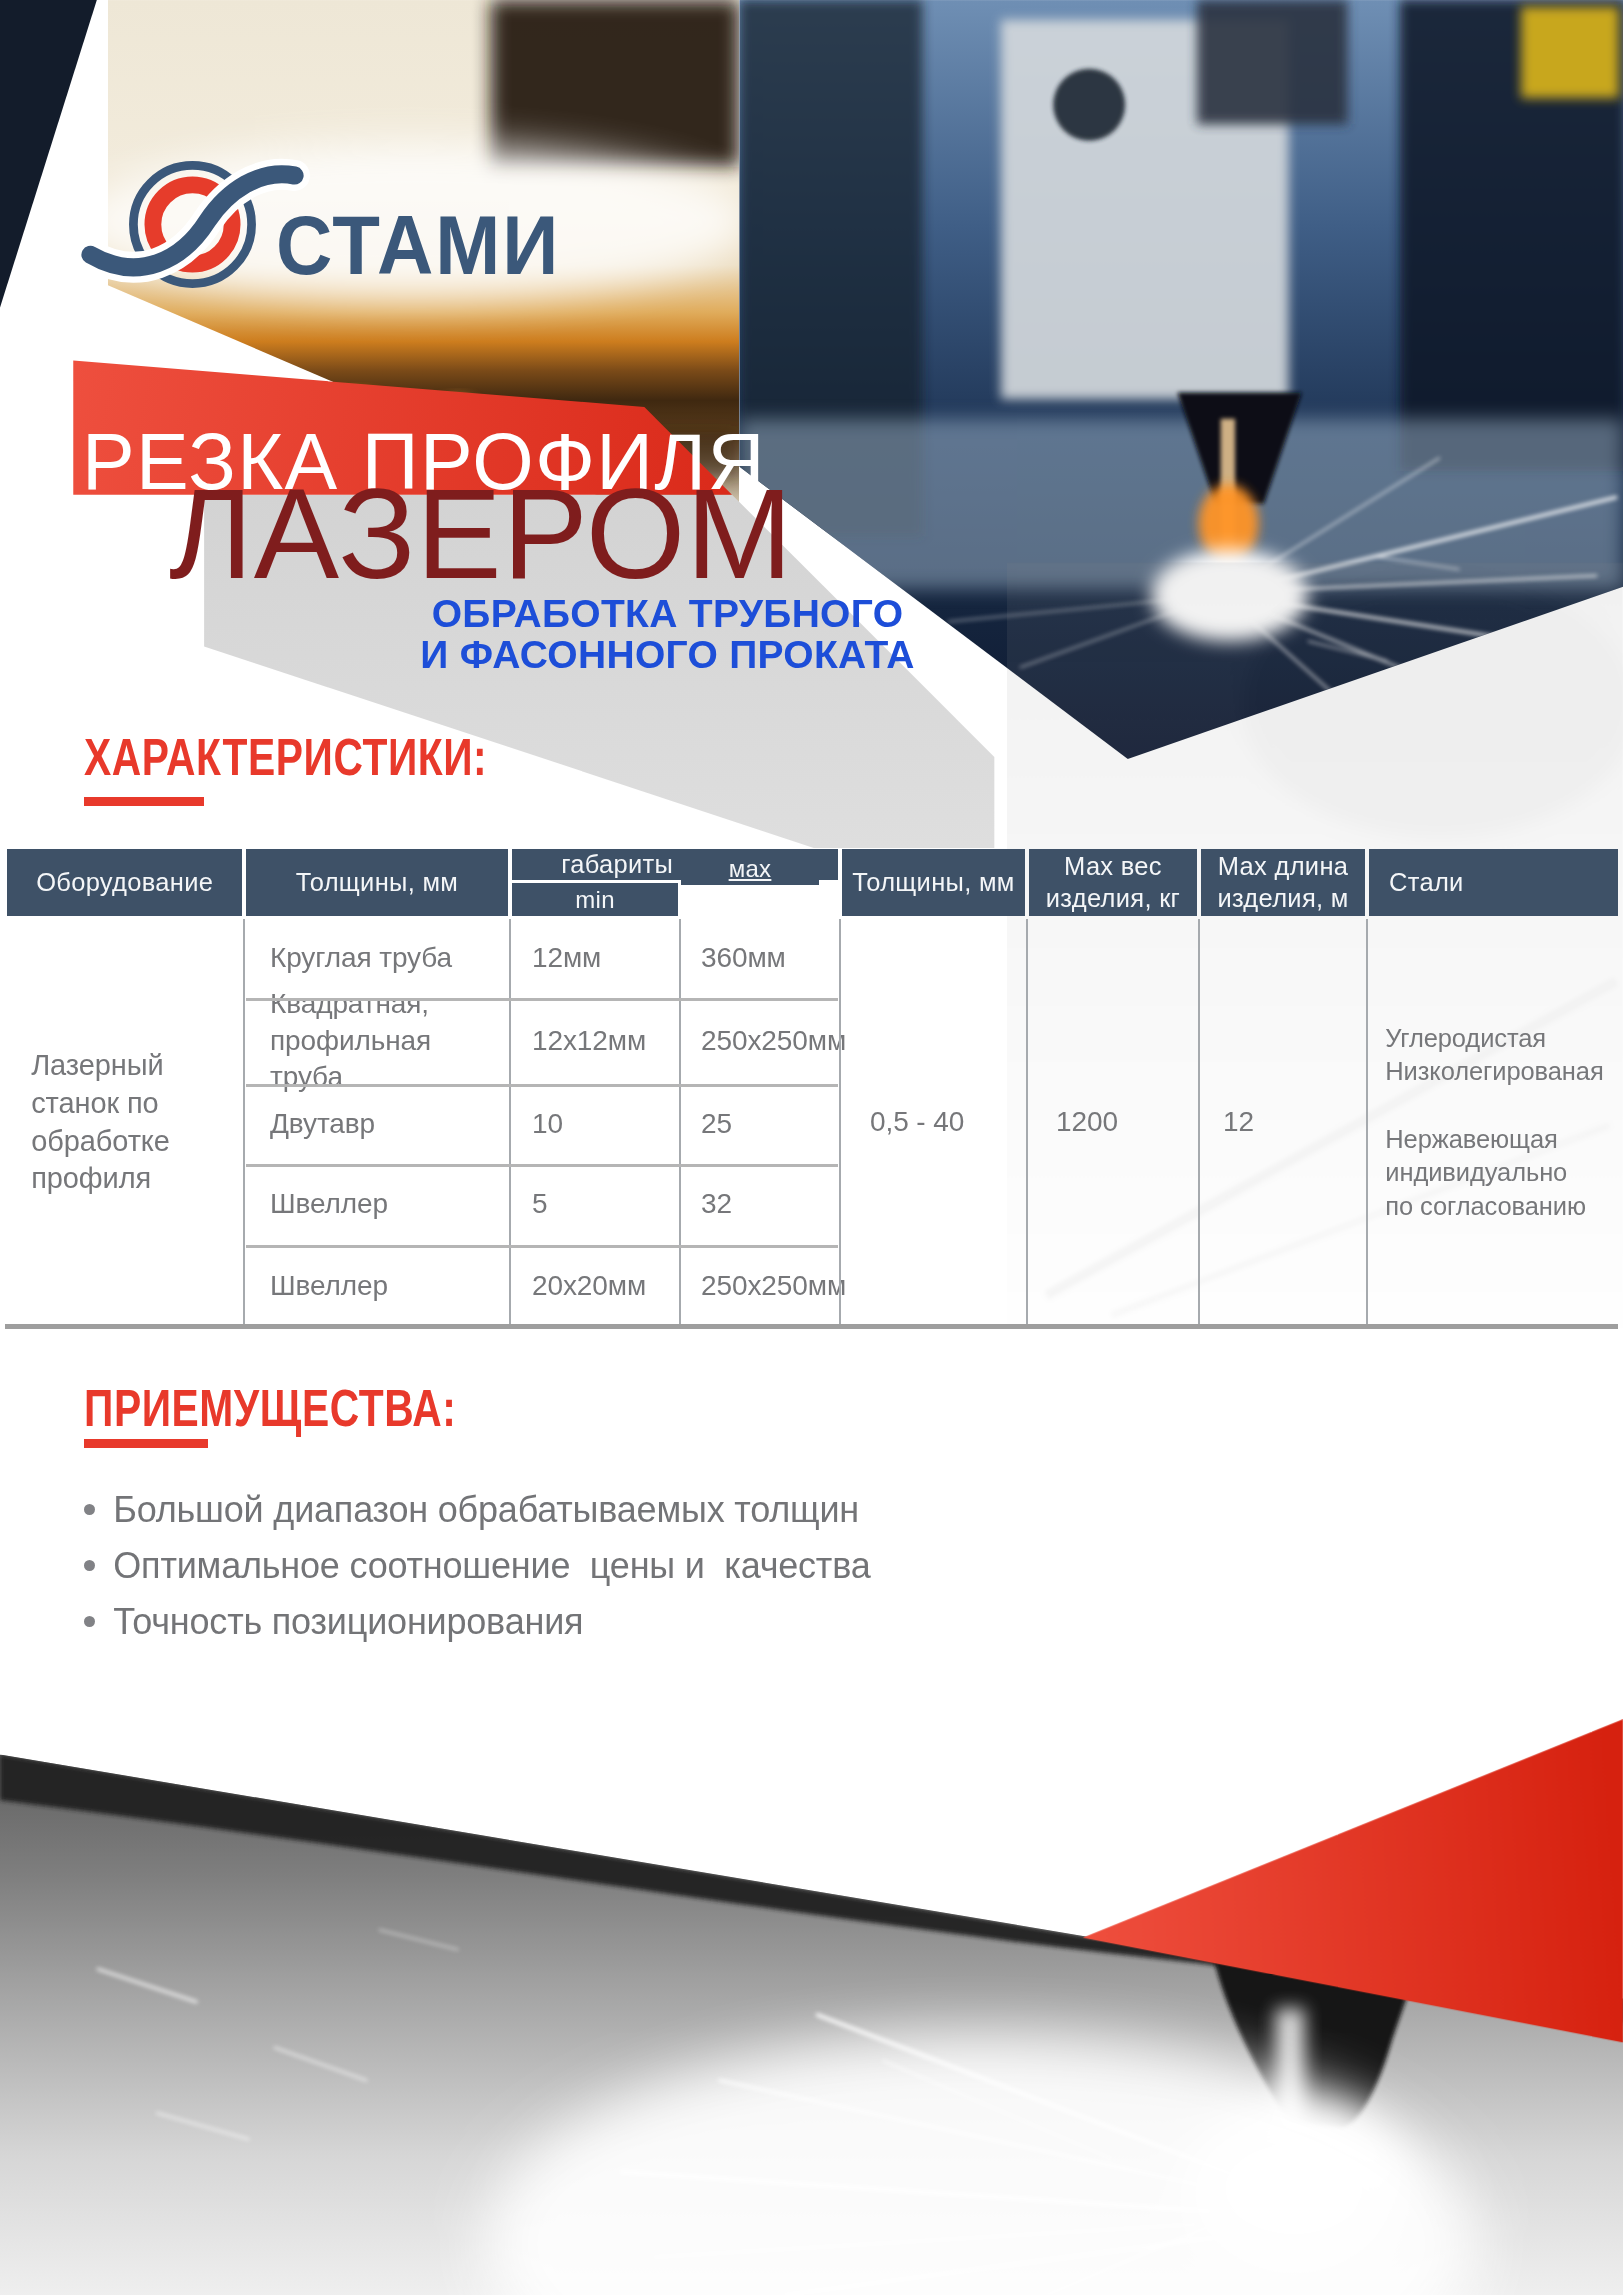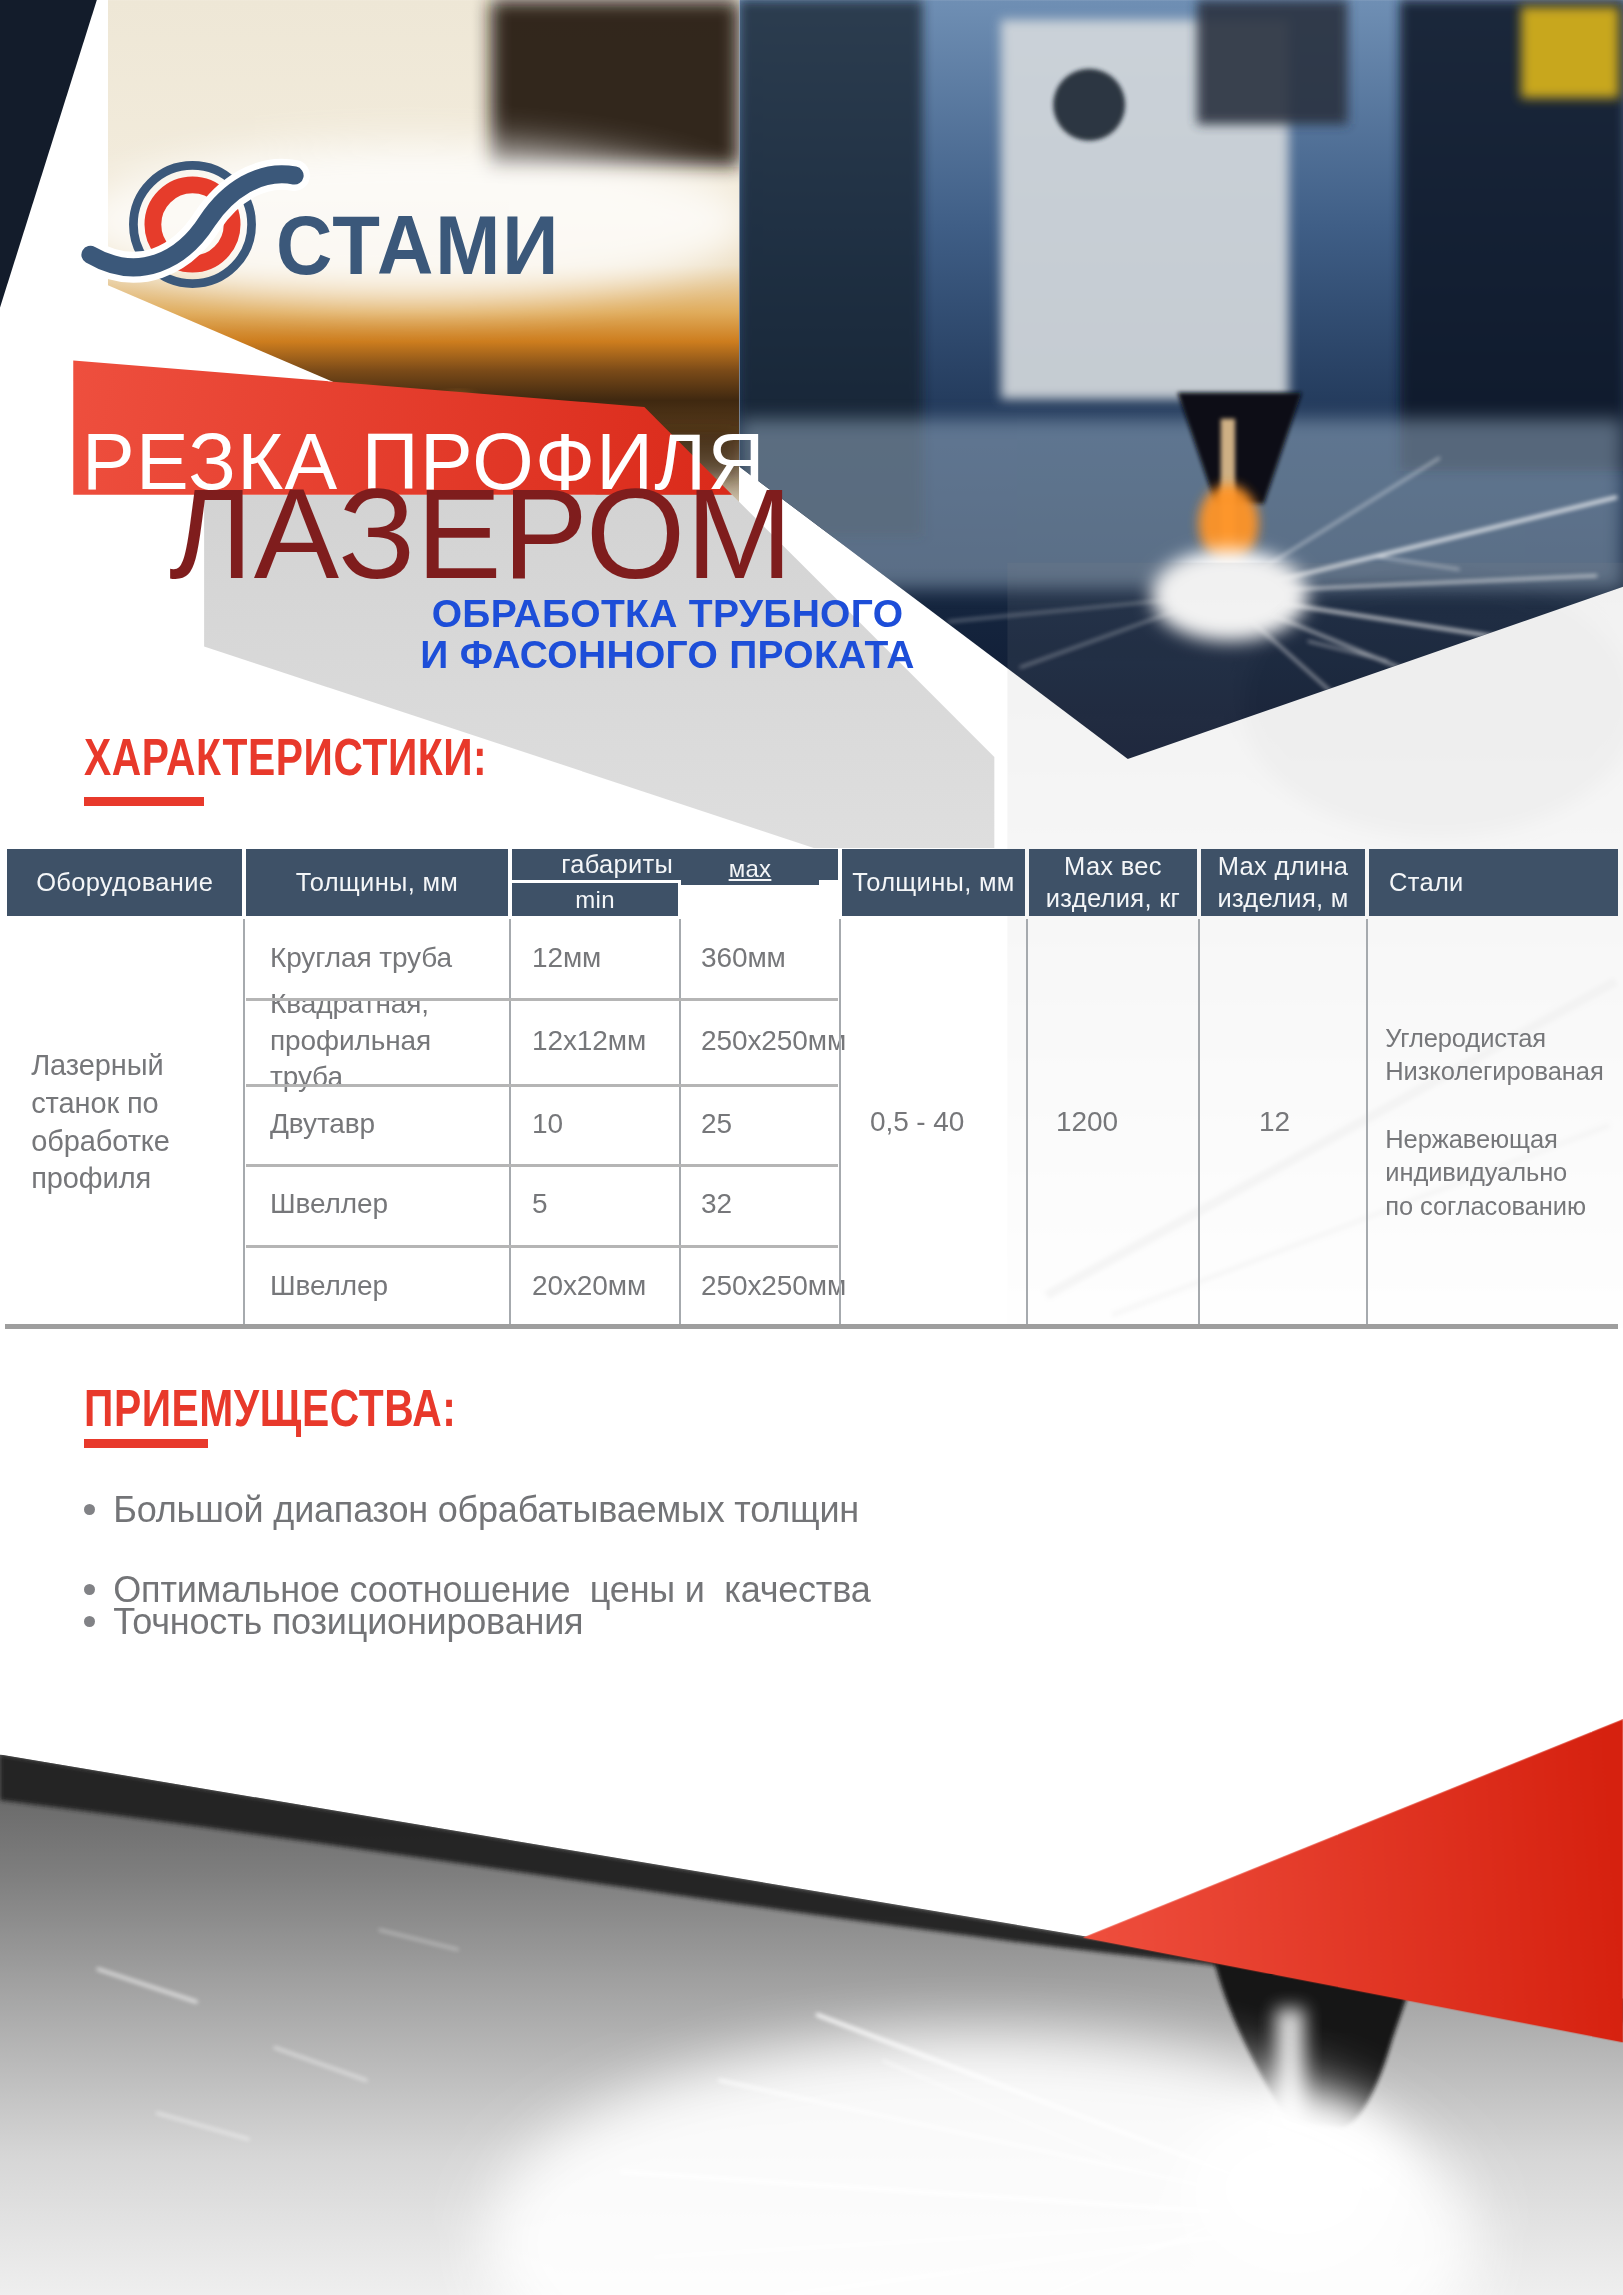--- a/index.html
+++ b/index.html
@@ -33,21 +33,21 @@
   .cB{left:510px;width:159px;padding-left:22px;}
   .cC{left:679px;width:160px;padding-left:22px;}
   .r0{top:919px;height:79px;}
   .r1{top:999px;height:84px;}
   .r2{top:1085px;height:79px;}
   .r3{top:1165px;height:79px;}
   .r4{top:1246px;height:80px;}
   .equip{left:5.2px;width:239px;top:919px;height:407px;padding-left:26px;font-size:29px;}
   .mth{left:840px;width:168px;top:919px;height:407px;padding-left:30px;}
   .mwt{left:1027px;width:172px;top:919px;height:407px;padding-left:29px;}
-  .mln{left:1199px;width:164px;top:919px;height:407px;padding-left:24px;margin-left:36px;}
+  .mln{left:1199px;width:164px;top:919px;height:407px;padding-left:24px;}
   .mst{left:1367px;width:251px;top:919px;height:407px;padding-left:18.3px;font-size:25.5px;line-height:1.32;}
   .v{top:919px;height:406px;width:2px;background:#a6aaae;}
   .hl{left:246px;width:592px;height:2.6px;background:#b5b5b5;}
   .bbar{left:5.2px;top:1324px;width:1613px;height:4.6px;background:#9e9e9e;}
   
   .bullet{left:84px;height:41px;display:flex;align-items:center;font-size:36px;color:#737477;letter-spacing:-0.2px;white-space:pre-wrap;}
   .bullet .dot{width:11px;height:11px;border-radius:50%;background:#818286;margin-right:18.3px;flex:none;}
 </style>
 </head>
 <body>
@@ -284,21 +284,21 @@
   <div class="abs hl" style="top:1245px;"></div>
   <div class="abs bbar"></div>
 
   <div class="abs h-red h-adv">ПРИЕМУЩЕСТВА:</div>
   <div class="abs red-bar" style="left:84px;top:1439px;width:124px;"></div>
 
   <div class="abs bullet" style="top:1489px;">
     <span class="dot"></span>
     <span>Большой диапазон обрабатываемых толщин</span>
   </div>
-  <div class="abs bullet" style="top:1545px;margin-top:24px;">
+  <div class="abs bullet" style="top:1545px;">
     <span class="dot"></span>
     <span>Оптимальное соотношение  цены и  качества</span>
   </div>
   <div class="abs bullet" style="top:1601px;">
     <span class="dot"></span>
     <span>Точность позиционирования</span>
   </div>
 
 </div>
 

